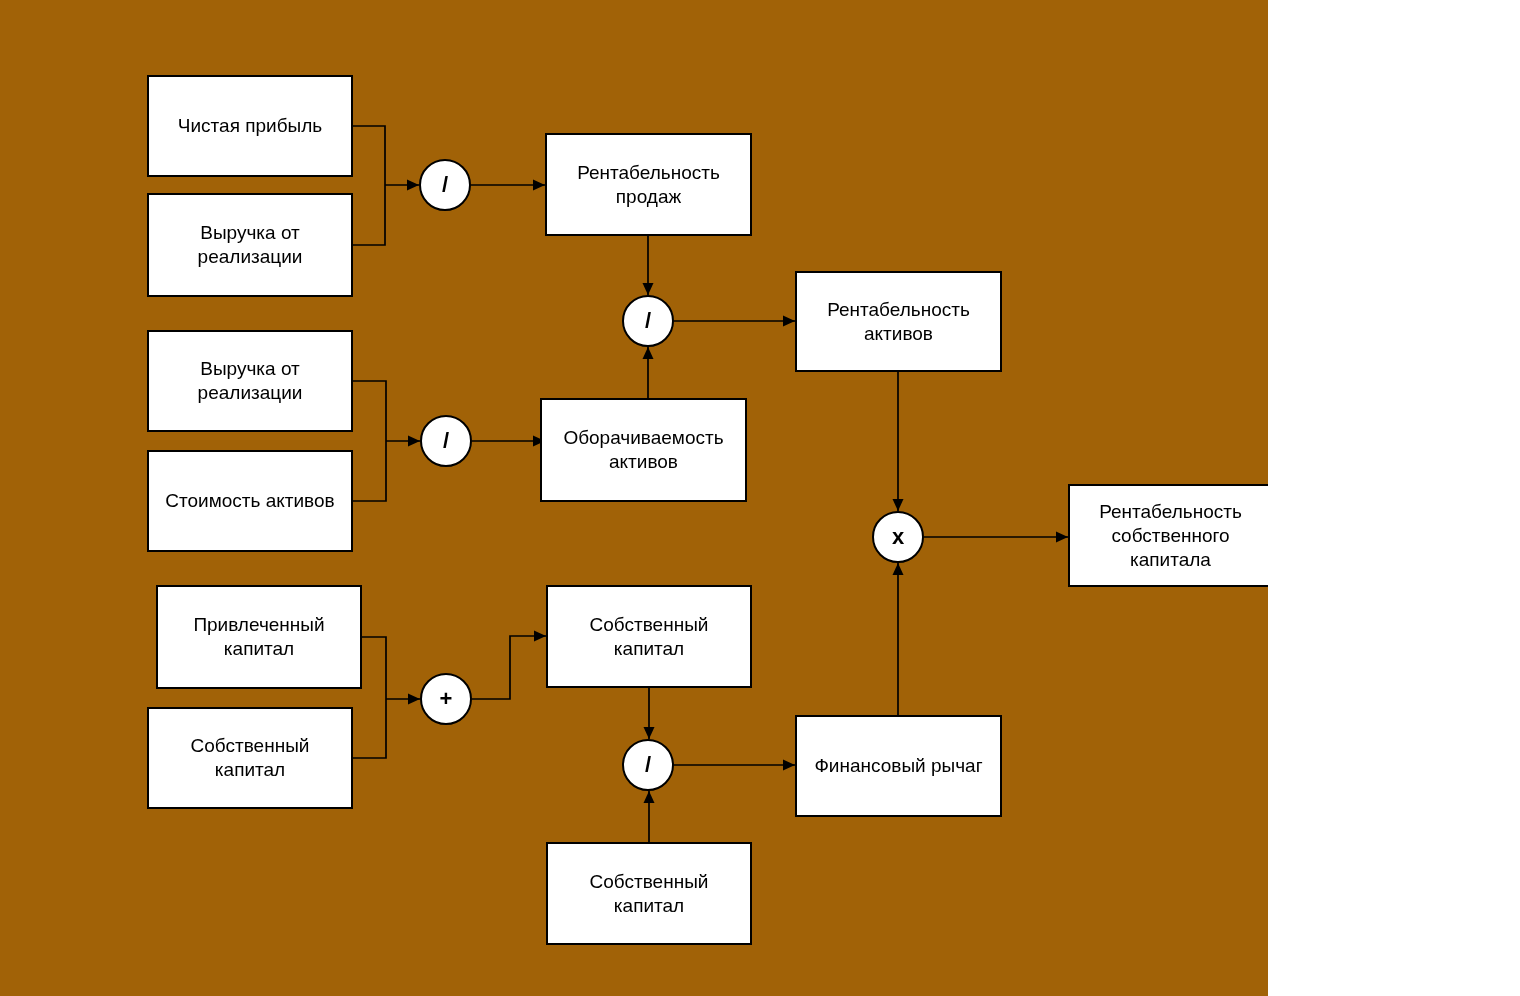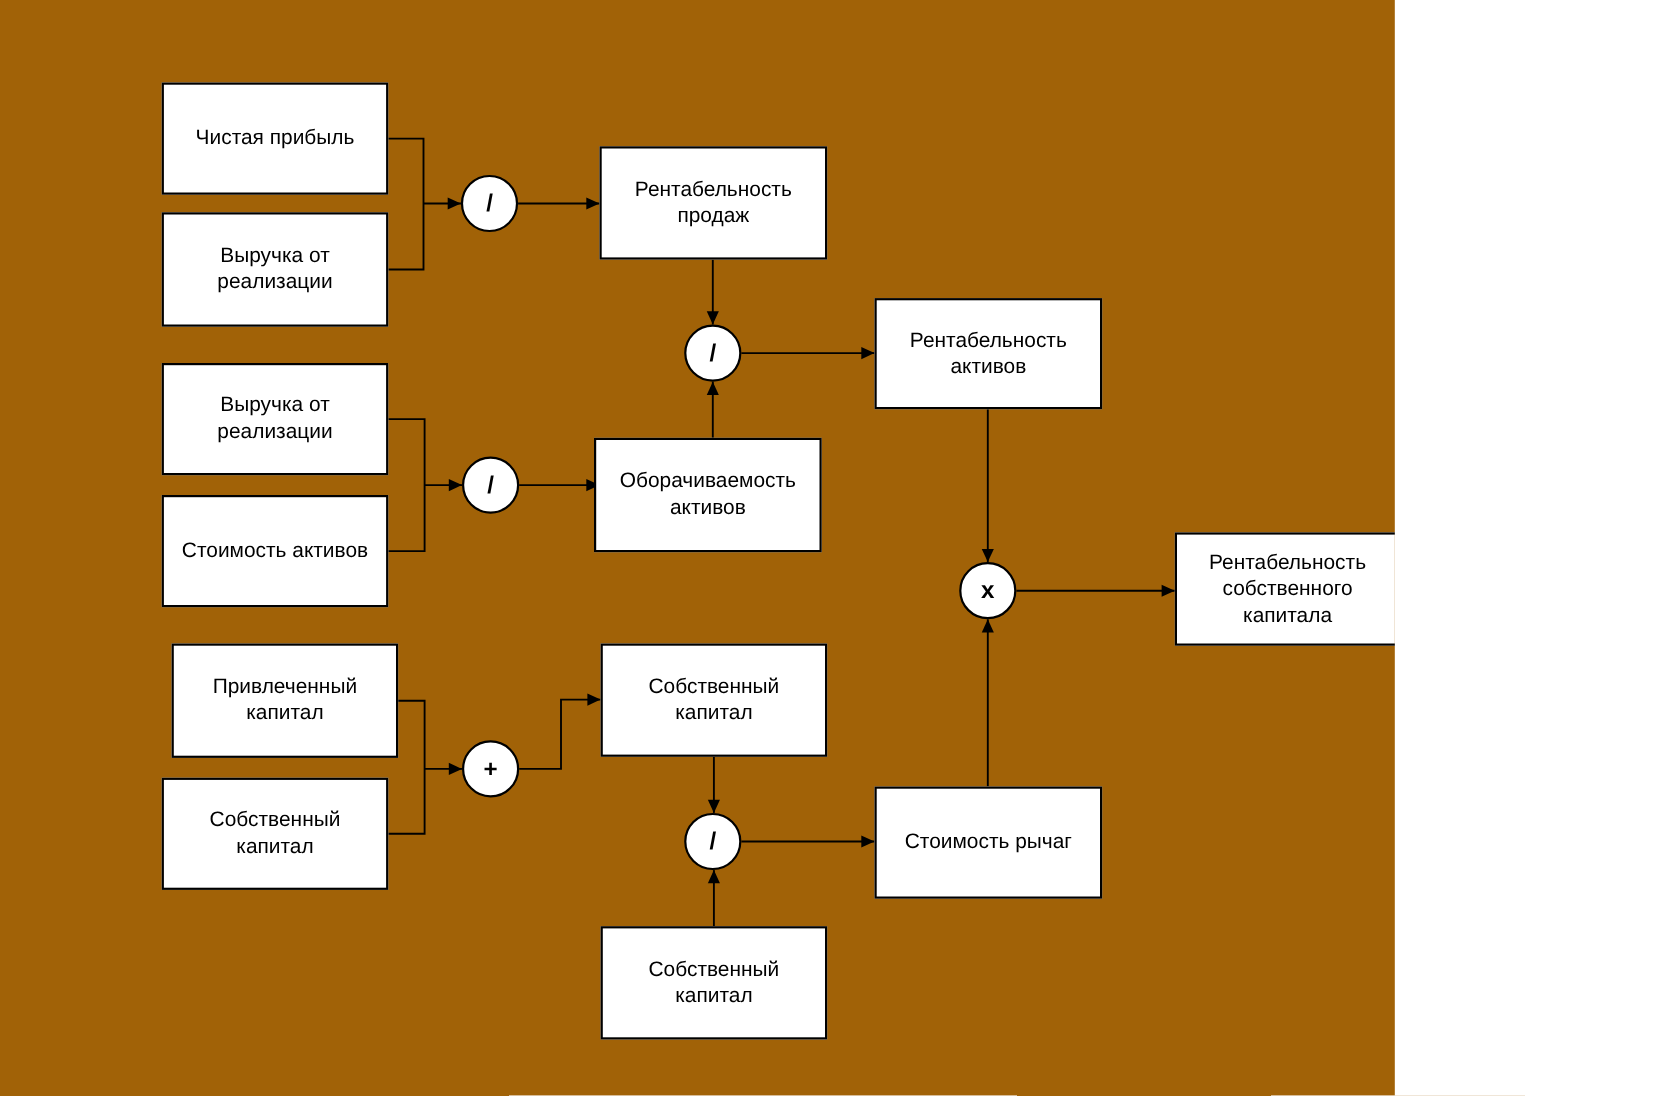--- a/index.html
+++ b/index.html
@@ -133,21 +133,21 @@
     <span>Собственный
 капитал</span>
   </div>
 
   <div class="node" style="left:546px;top:585px;width:206px;height:103px">
     <span>Собственный
 капитал</span>
   </div>
 
   <div class="node" style="left:795px;top:715px;width:207px;height:102px">
-    <span>Стоимость рычаг</span>
+    <span>Финансовый рычаг</span>
   </div>
 
   <div class="node" style="left:546px;top:842px;width:206px;height:103px">
     <span>Собственный
 капитал</span>
   </div>
 
   <div class="node" style="left:1068px;top:484px;width:205px;height:103px">
     <span>Рентабельность
 собственного

